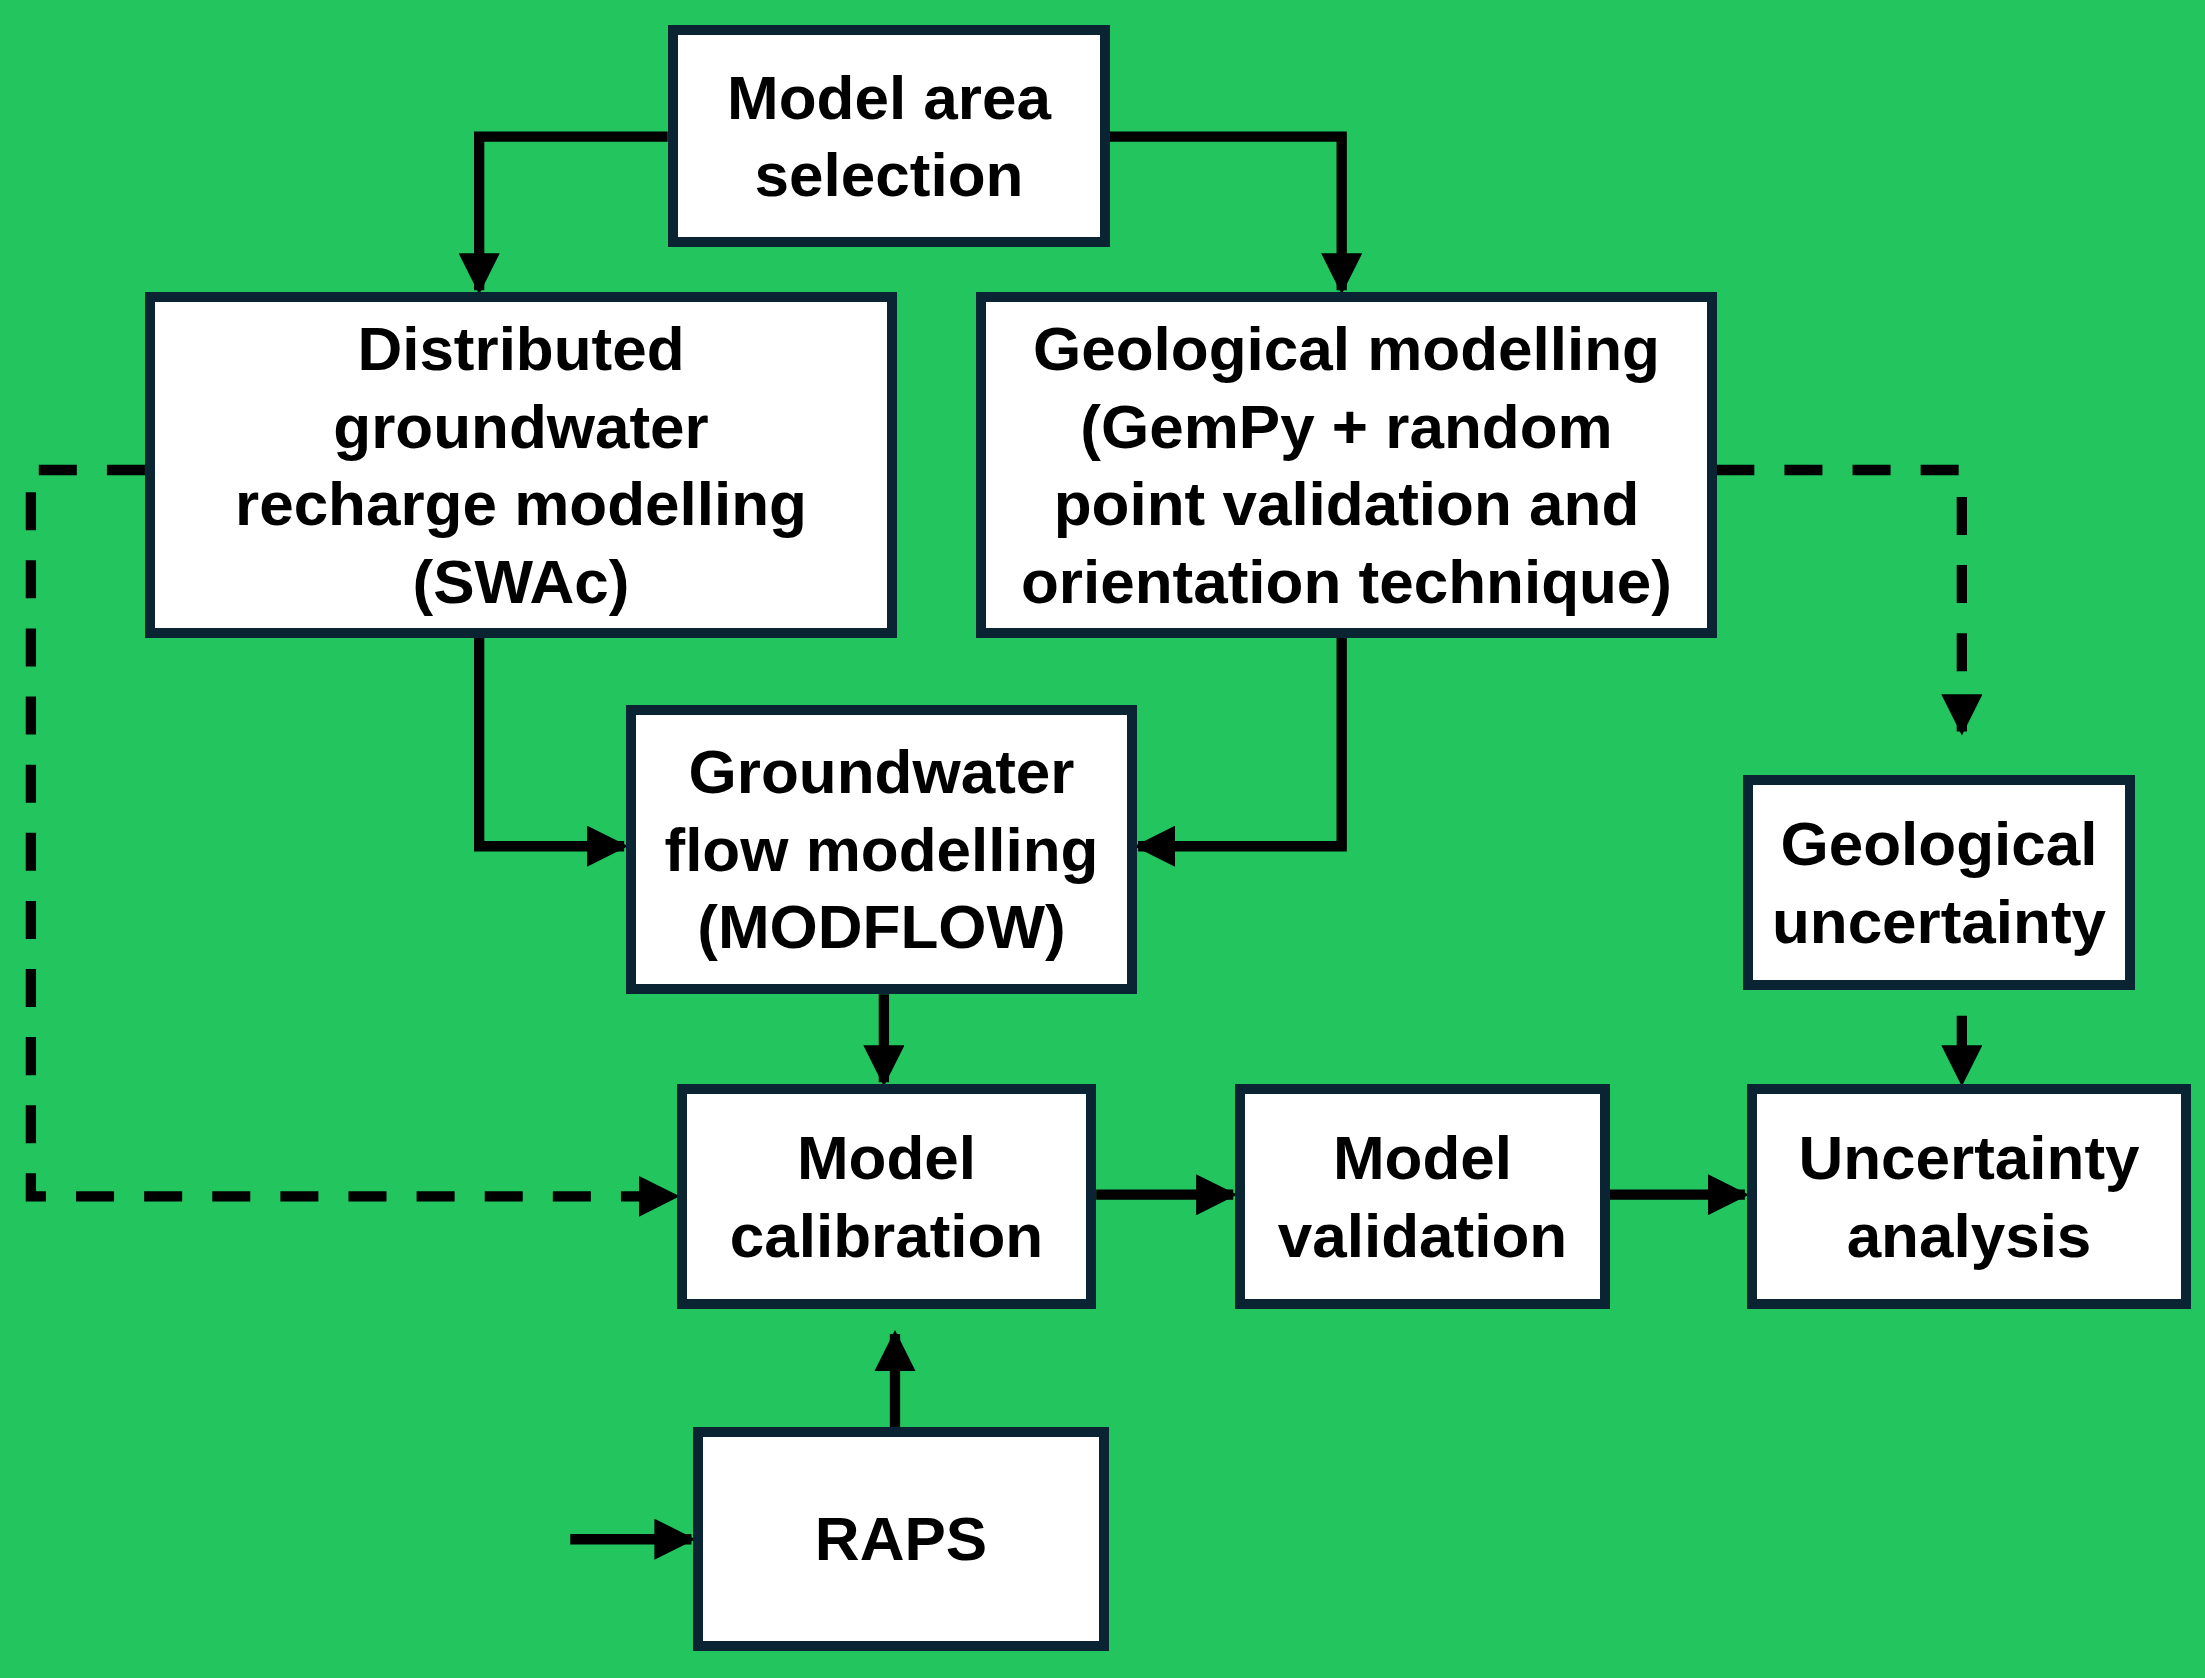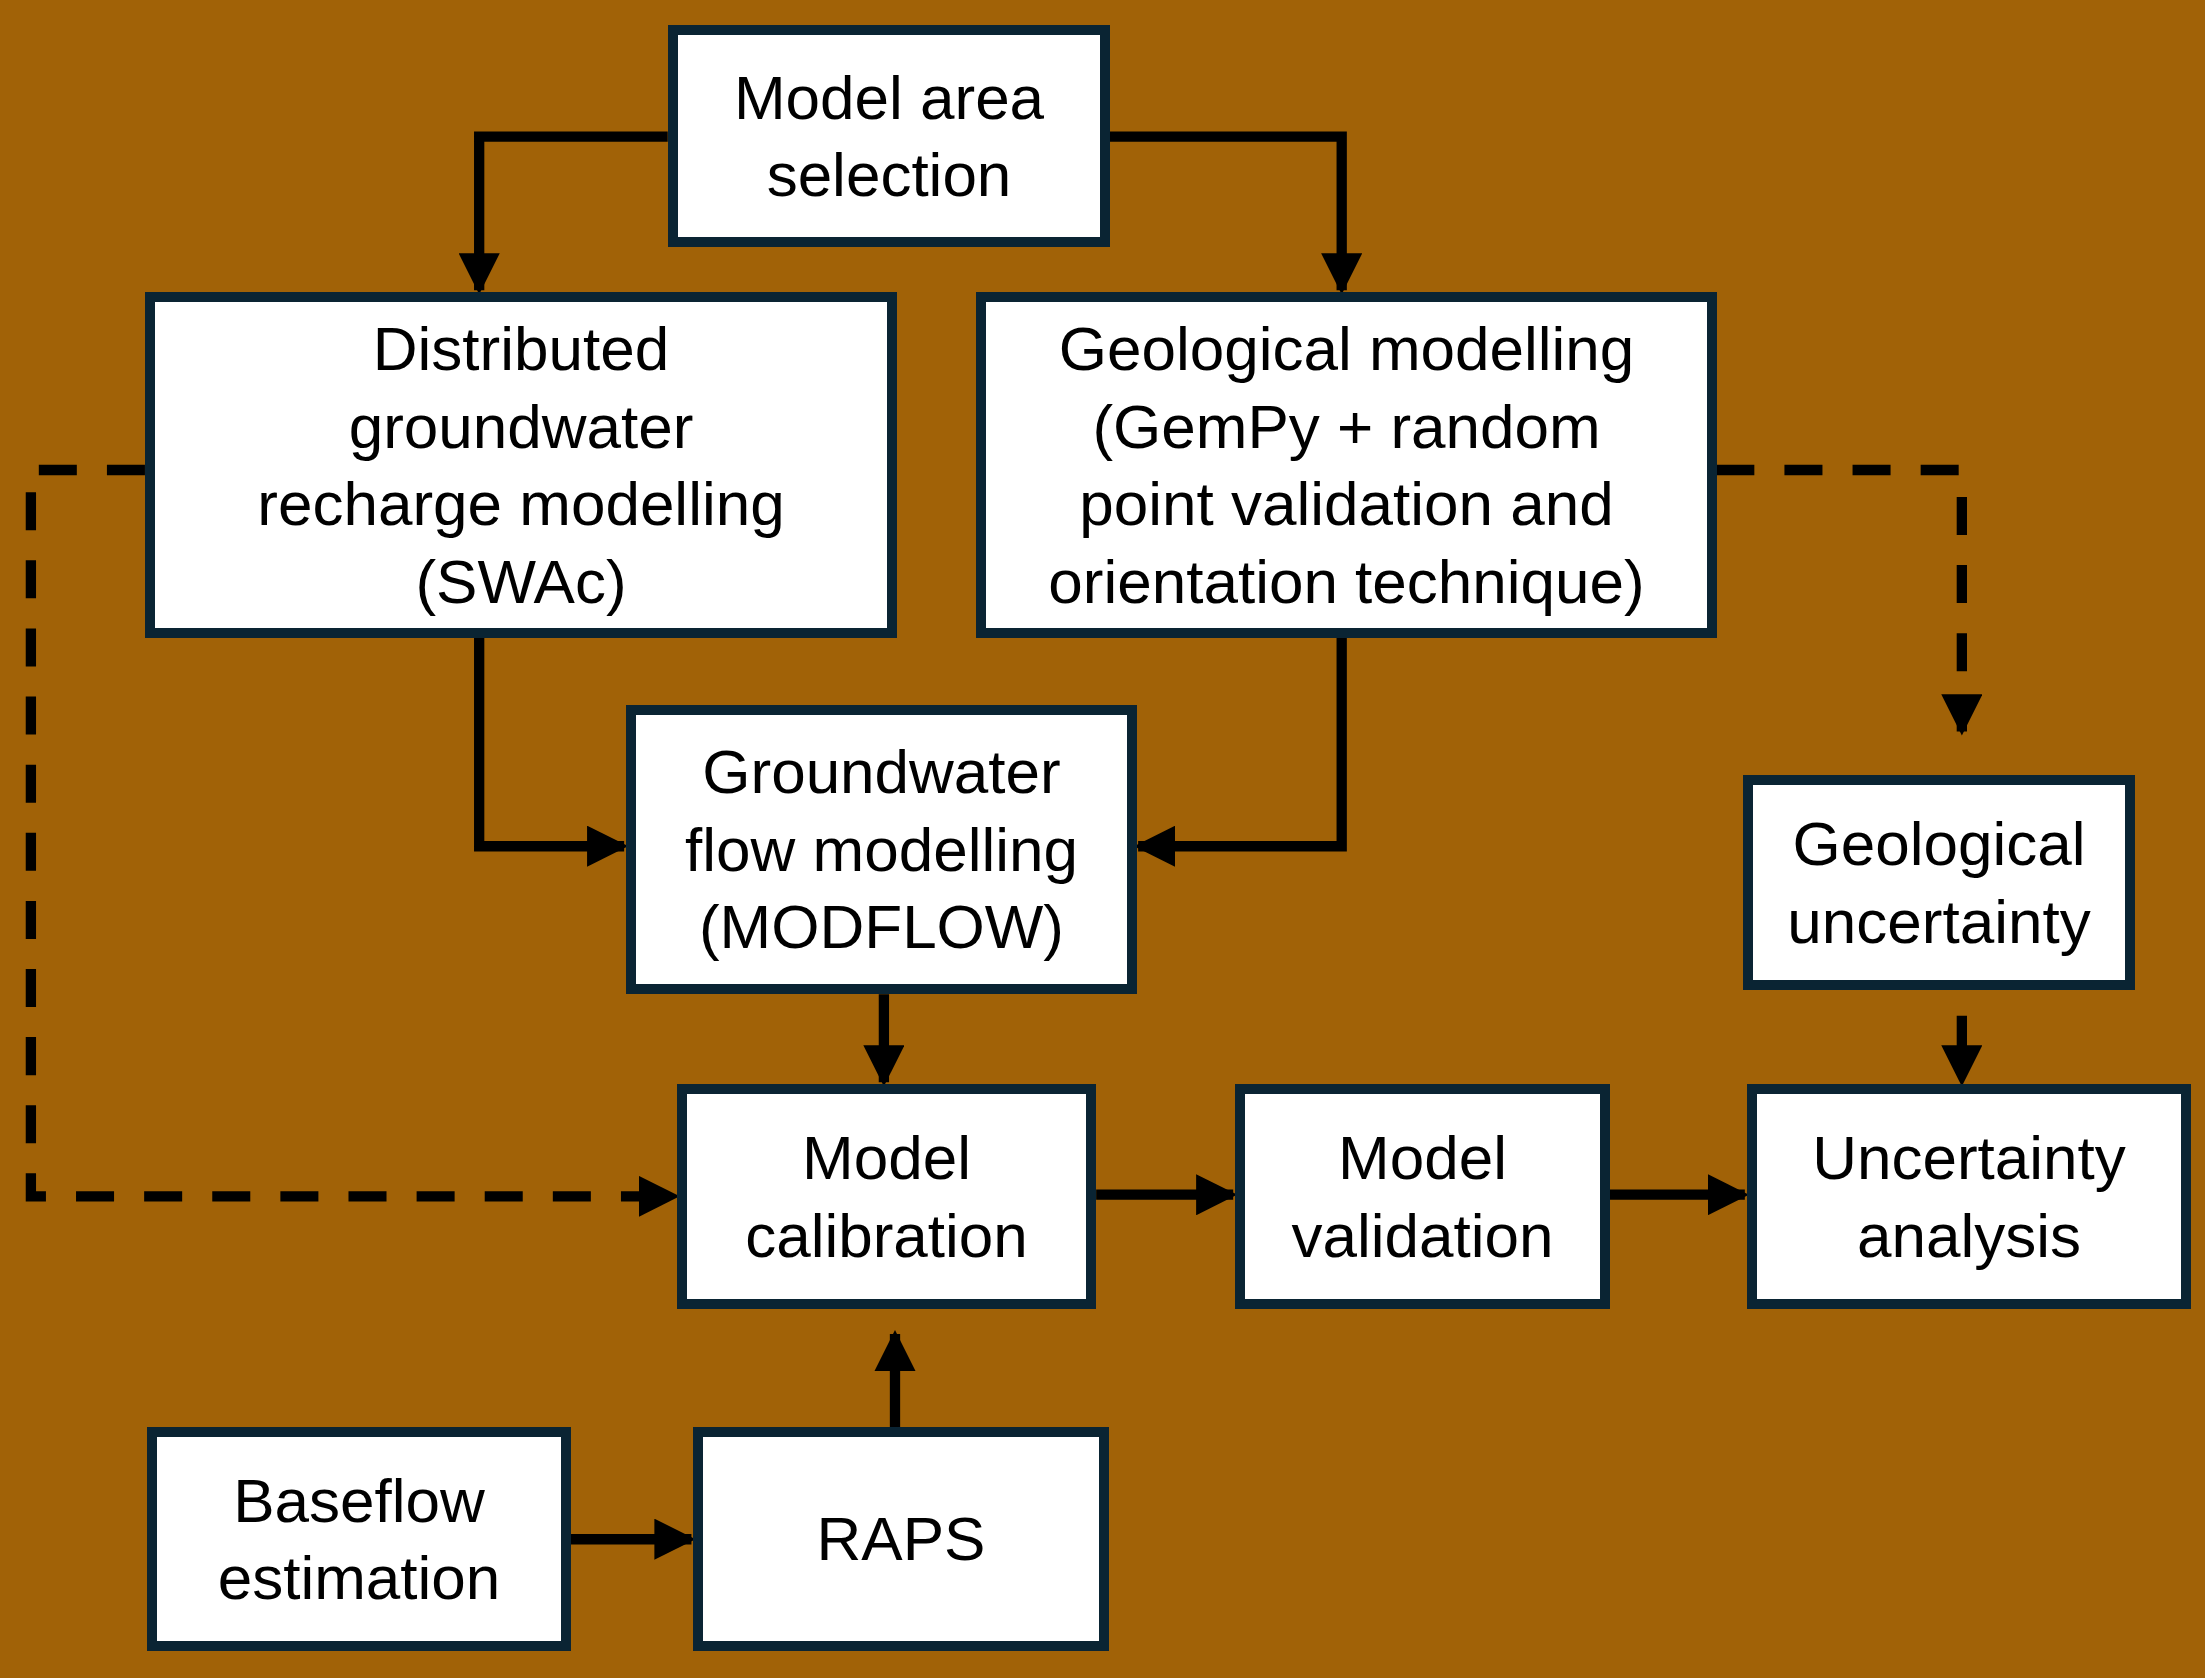--- a/index.html
+++ b/index.html
@@ -47,21 +47,21 @@
   #node-geo-uncertainty      { left: 1743px; top: 775px;  width: 392px; height: 215px; }
   #node-calibration          { left: 677px;  top: 1084px; width: 419px; height: 225px; }
   #node-validation           { left: 1235px; top: 1084px; width: 375px; height: 225px; }
   #node-uncertainty-analysis { left: 1747px; top: 1084px; width: 444px; height: 225px; }
   #node-baseflow             { left: 147px;  top: 1427px; width: 424px; height: 224px; }
   #node-raps                 { left: 693px;  top: 1427px; width: 416px; height: 224px; }
 </style>
 </head>
 <body>
 
-<div id="canvas" style="background: #a16207;">
+<div id="canvas" style="background: #22c55e; font-weight: bold;">
 
   <svg id="edge-layer" viewBox="0 0 2784 2119" xmlns="http://www.w3.org/2000/svg">
     <defs>
       <marker id="arrowhead" markerUnits="strokeWidth" markerWidth="4" markerHeight="4" refX="3.6" refY="2" orient="auto">
         <path d="M0,0 L4,2 L0,4 Z" fill="#000000"></path>
       </marker>
     </defs>
     <g id="edge-group">
         <path d="M843,172 H605 V366" fill="none" stroke="#000000" stroke-width="13" marker-end="url(#arrowhead)"></path>
         <path d="M1401,172 H1694 V366" fill="none" stroke="#000000" stroke-width="13" marker-end="url(#arrowhead)"></path>
@@ -116,23 +116,19 @@
   <div class="node" id="node-validation">
     <span class="label">Model
 validation</span>
   </div>
 
   <div class="node" id="node-uncertainty-analysis">
     <span class="label">Uncertainty
 analysis</span>
   </div>
 
-  <div class="node" id="node-baseflow">
-    <span class="label">Baseflow
-estimation</span>
-  </div>
 
   <div class="node" id="node-raps">
     <span class="label">RAPS</span>
   </div>
 
 </div>
 
 
 </body></html>

